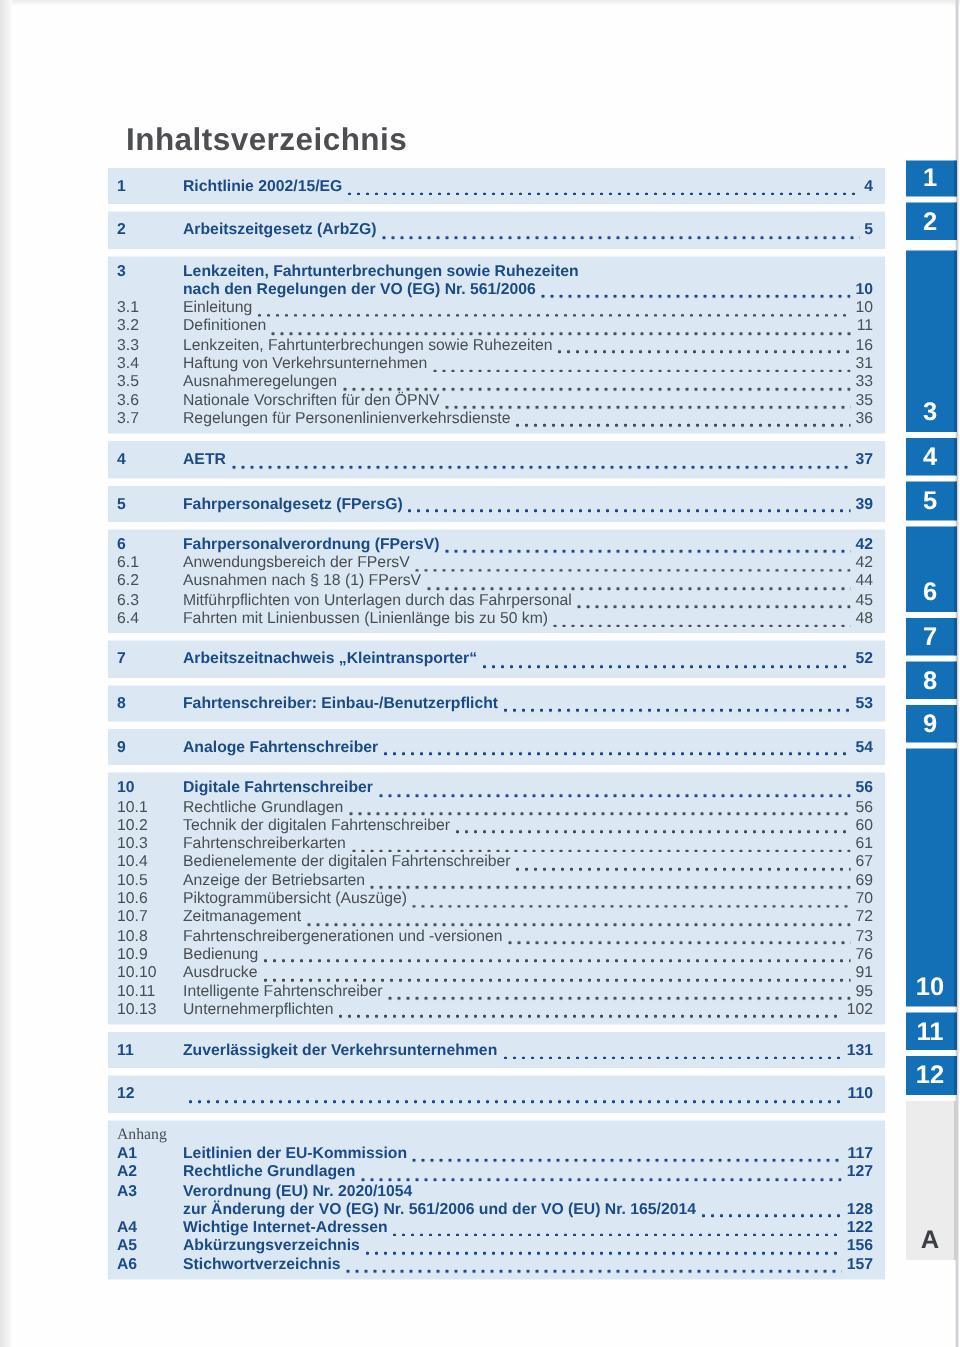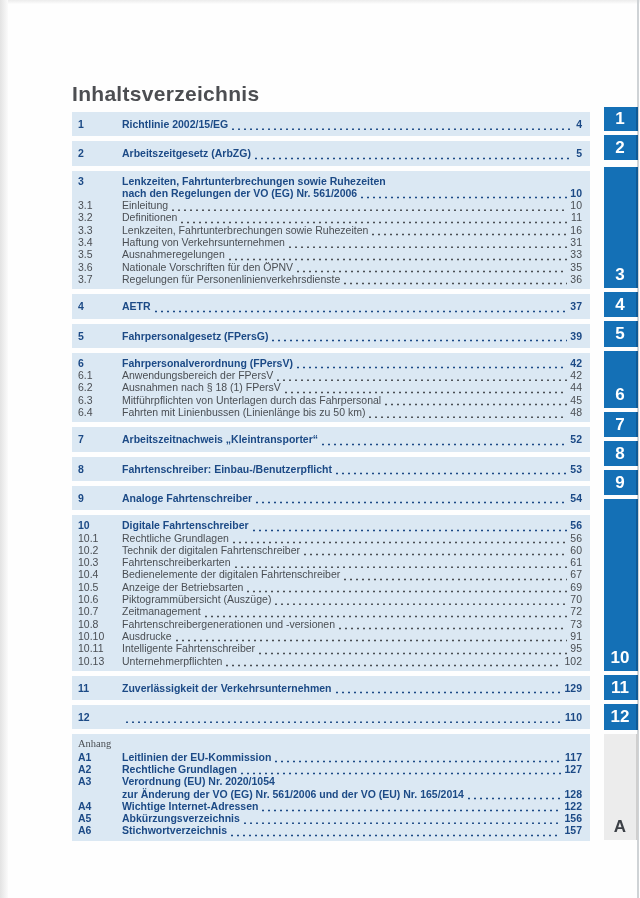--- a/index.html
+++ b/index.html
@@ -17,21 +17,21 @@
     background:linear-gradient(to bottom, #ececec, #fdfdfd);
   }
   .page-edge-line {
     position:absolute; top:0; right:1px; width:2px; height:100%;
     background:#cfd3d6;
   }
 
   .toc { position:absolute; left:72px; top:83px; width:518px; }
   .page-title {
     font-size:21px; font-weight:bold; color:var(--title-gray,#4c4e52);
-    letter-spacing:0.3px; margin:0 0 7px 0; line-height:22px;
+    letter-spacing:0.3px; margin:0 0 7px 12px; line-height:22px;
   }
 
   .group {
     background:var(--stripe,#dbe8f3);
     padding:4px 8px 4px 6px;
     margin-bottom:5px;
   }
   .group.single { padding-top:6px; padding-bottom:6px; }
   .group-label {
     font-size:10.5px; line-height:12.3px; color:var(--sub-gray,#44484d);font-family:Liberation Serif, serif;
@@ -387,20 +387,30 @@
           <span class="num">10.8</span>
           <div class="cell">
             <div class="line">
               <span class="t">Fahrtenschreibergenerationen und -versionen</span>
               <span class="dots"></span>
               <span class="pg">73</span>
             </div>
           </div>
         </div>
         <div class="row">
+          <span class="num">10.9</span>
+          <div class="cell">
+            <div class="line">
+              <span class="t">Bedienung</span>
+              <span class="dots"></span>
+              <span class="pg">76</span>
+            </div>
+          </div>
+        </div>
+        <div class="row">
           <span class="num">10.10</span>
           <div class="cell">
             <div class="line">
               <span class="t">Ausdrucke</span>
               <span class="dots"></span>
               <span class="pg">91</span>
             </div>
           </div>
         </div>
         <div class="row">
@@ -424,21 +434,21 @@
           </div>
         </div>
       </div>
       <div class="group single">
         <div class="row bold">
           <span class="num">11</span>
           <div class="cell">
             <div class="line">
               <span class="t">Zuverlässigkeit der Verkehrsunternehmen</span>
               <span class="dots"></span>
-              <span class="pg">129</span>
+              <span class="pg">131</span>
             </div>
           </div>
         </div>
       </div>
       <div class="group single">
         <div class="row bold">
           <span class="num">12</span>
           <div class="cell">
             <div class="line">
               <span class="dots"></span>

